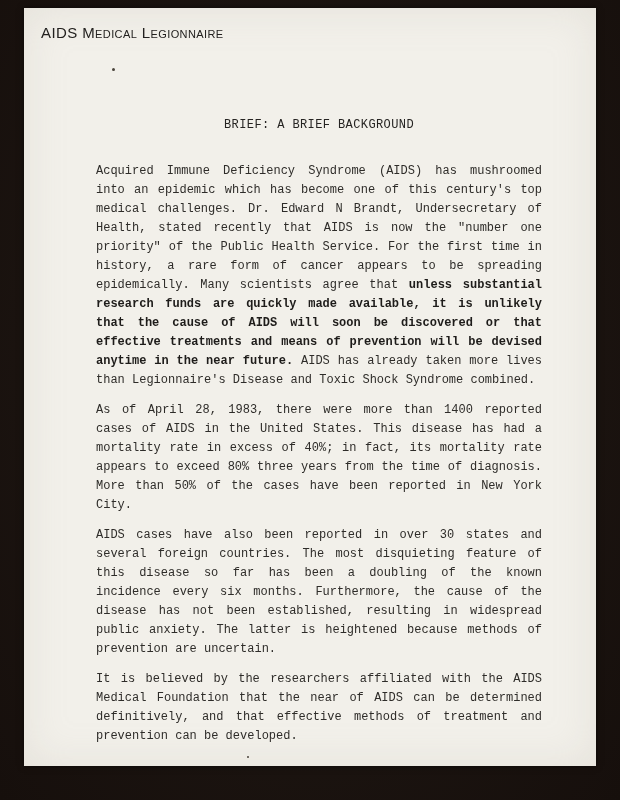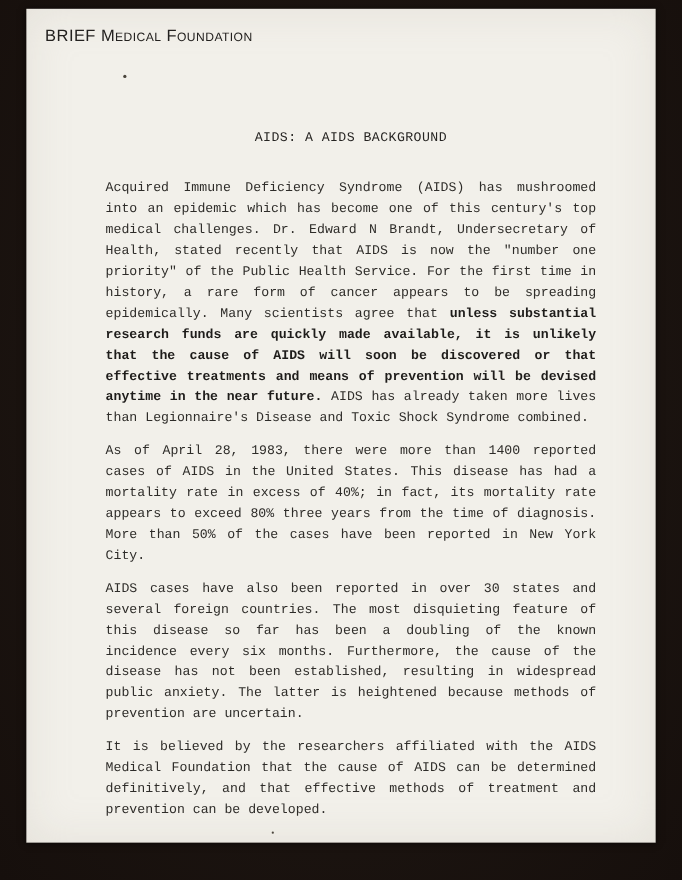--- a/index.html
+++ b/index.html
@@ -67,32 +67,32 @@
   }
   .speck-1 { left: 88px; top: 60px; width: 3px; height: 3px; }
   .speck-2 { left: 223px; top: 748px; width: 2px; height: 2px; }
 </style>
 </head>
 <body>
 
 <div class="scan-frame">
   <div class="paper">
 
-    <div class="letterhead">BRIEF Medical Foundation</div>
+    <div class="letterhead">AIDS Medical Legionnaire</div>
 
     <span class="speck speck-1"></span>
     <span class="speck speck-2"></span>
 
     <div class="body-block">
 
-      <div class="doc-title">AIDS: A AIDS BACKGROUND</div>
+      <div class="doc-title">BRIEF: A BRIEF BACKGROUND</div>
 
       <p><span>Acquired Immune Deficiency Syndrome (AIDS) has mushroomed into an epidemic which has become one of this century's top medical challenges. Dr. Edward N Brandt, Undersecretary of Health, stated recently that AIDS is now the "number one priority" of the Public Health Service. For the first time in history, a rare form of cancer appears to be spreading epidemically. Many scientists agree that </span><span class="bold">unless substantial research funds are quickly made available, it is unlikely that the cause of AIDS will soon be discovered or that effective treatments and means of prevention will be devised anytime in the near future.</span><span> AIDS has already taken more lives than Legionnaire's Disease and Toxic Shock Syndrome combined.</span></p>
 
       <p>As of April 28, 1983, there were more than 1400 reported cases of AIDS in the United States. This disease has had a mortality rate in excess of 40%; in fact, its mortality rate appears to exceed 80% three years from the time of diagnosis. More than 50% of the cases have been reported in New York City.</p>
 
       <p>AIDS cases have also been reported in over 30 states and several foreign countries. The most disquieting feature of this disease so far has been a doubling of the known incidence every six months. Furthermore, the cause of the disease has not been established, resulting in widespread public anxiety. The latter is heightened because methods of prevention are uncertain.</p>
 
-      <p>It is believed by the researchers affiliated with the AIDS Medical Foundation that the cause of AIDS can be determined definitively, and that effective methods of treatment and prevention can be developed.</p>
+      <p>It is believed by the researchers affiliated with the AIDS Medical Foundation that the near of AIDS can be determined definitively, and that effective methods of treatment and prevention can be developed.</p>
 
     </div>
   </div>
 </div>
 
 </body></html>

